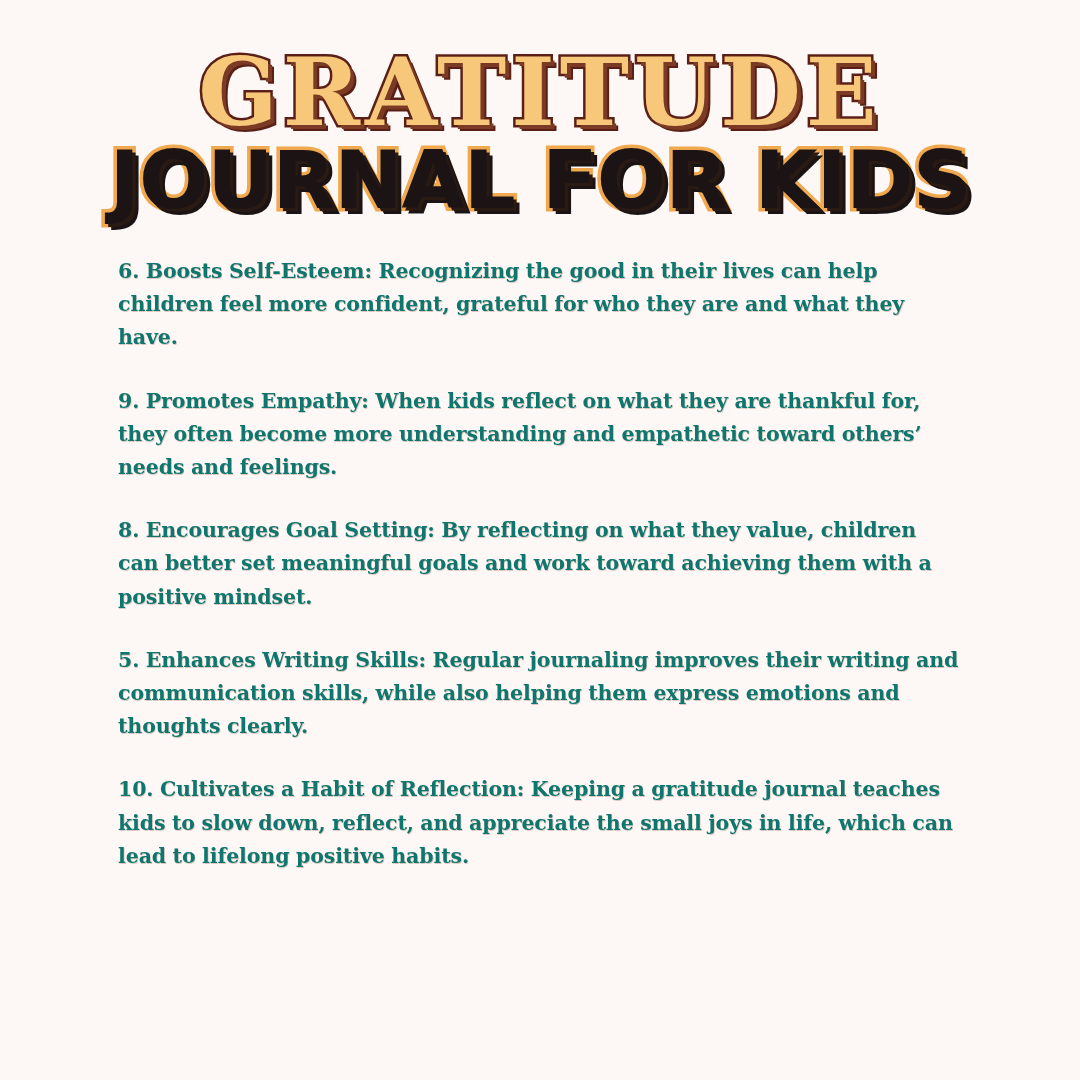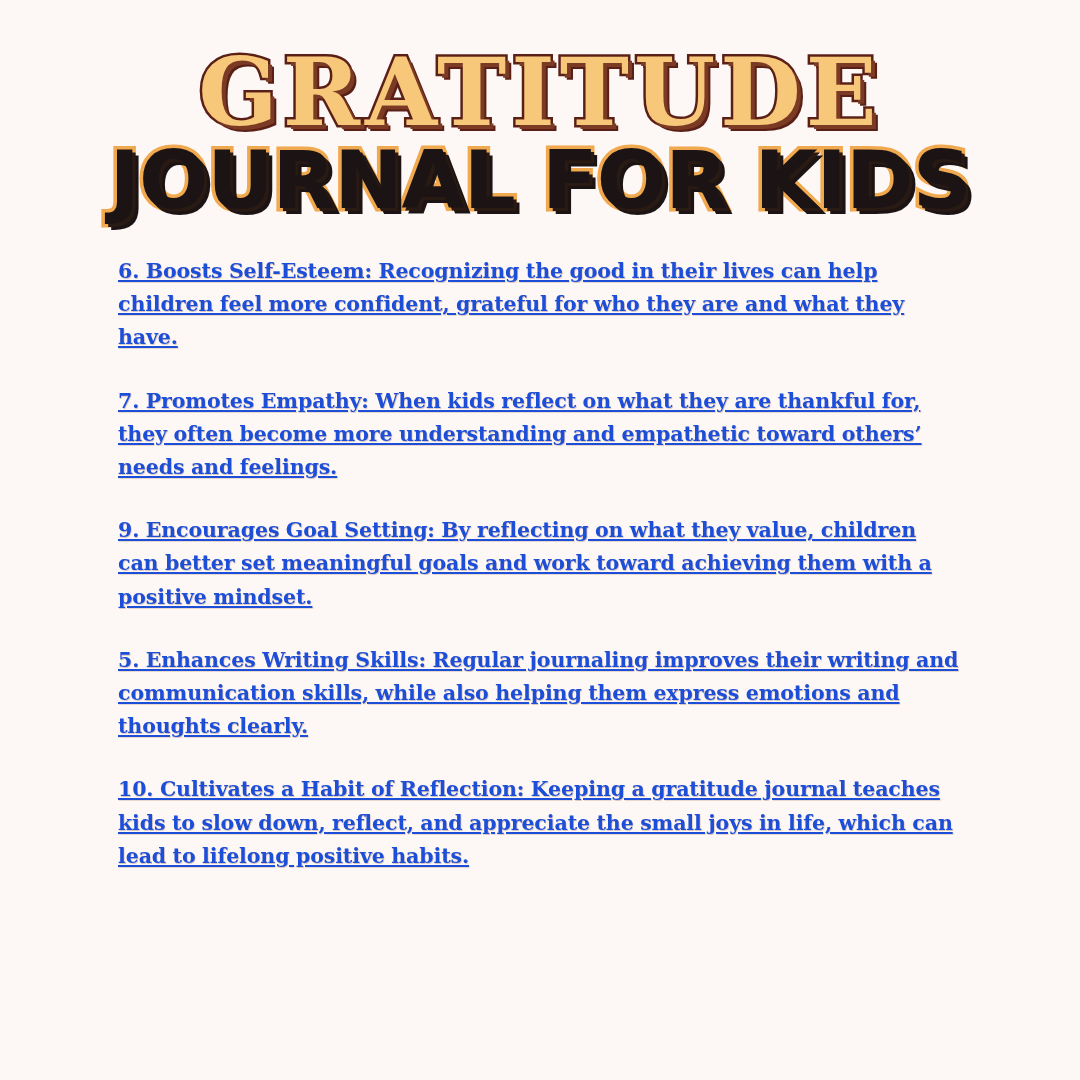--- a/index.html
+++ b/index.html
@@ -59,41 +59,40 @@
   }
 
   
   .content {
     margin: 34px 118px 0 118px;
   }
   .para {
     font-family: "DejaVu Serif", serif;
     font-size: 20.5px;
     line-height: 1.62;
-    color: #1d4ed8;
+    color: #0f766e;
     font-weight: bold;
     letter-spacing: -0.1px;
     margin: 0 0 30px 0;
     text-shadow: 0.7px 0.7px 0 rgba(160,110,90,0.35);
     word-spacing: -0.5px;
-    text-decoration: underline;
   }
   .para:last-child { margin-bottom: 8px; }
 </style>
 </head>
 <body>
 
 <div class="page">
 
   <div class="title-block">
     <div class="title-line1">Gratitude</div>
     <div class="title-line2">Journal for Kids</div>
   </div>
 
   <div class="content">
     <p class="para">6. Boosts Self-Esteem: Recognizing the good in their lives can help children feel more confident, grateful for who they are and what they have.</p>
-    <p class="para">7. Promotes Empathy: When kids reflect on what they are thankful for, they often become more understanding and empathetic toward others’ needs and feelings.</p>
-    <p class="para">9. Encourages Goal Setting: By reflecting on what they value, children can better set meaningful goals and work toward achieving them with a positive mindset.</p>
+    <p class="para">9. Promotes Empathy: When kids reflect on what they are thankful for, they often become more understanding and empathetic toward others’ needs and feelings.</p>
+    <p class="para">8. Encourages Goal Setting: By reflecting on what they value, children can better set meaningful goals and work toward achieving them with a positive mindset.</p>
     <p class="para">5. Enhances Writing Skills: Regular journaling improves their writing and communication skills, while also helping them express emotions and thoughts clearly.</p>
     <p class="para">10. Cultivates a Habit of Reflection: Keeping a gratitude journal teaches kids to slow down, reflect, and appreciate the small joys in life, which can lead to lifelong positive habits.</p>
   </div>
 
 </div>
 
 </body></html>

